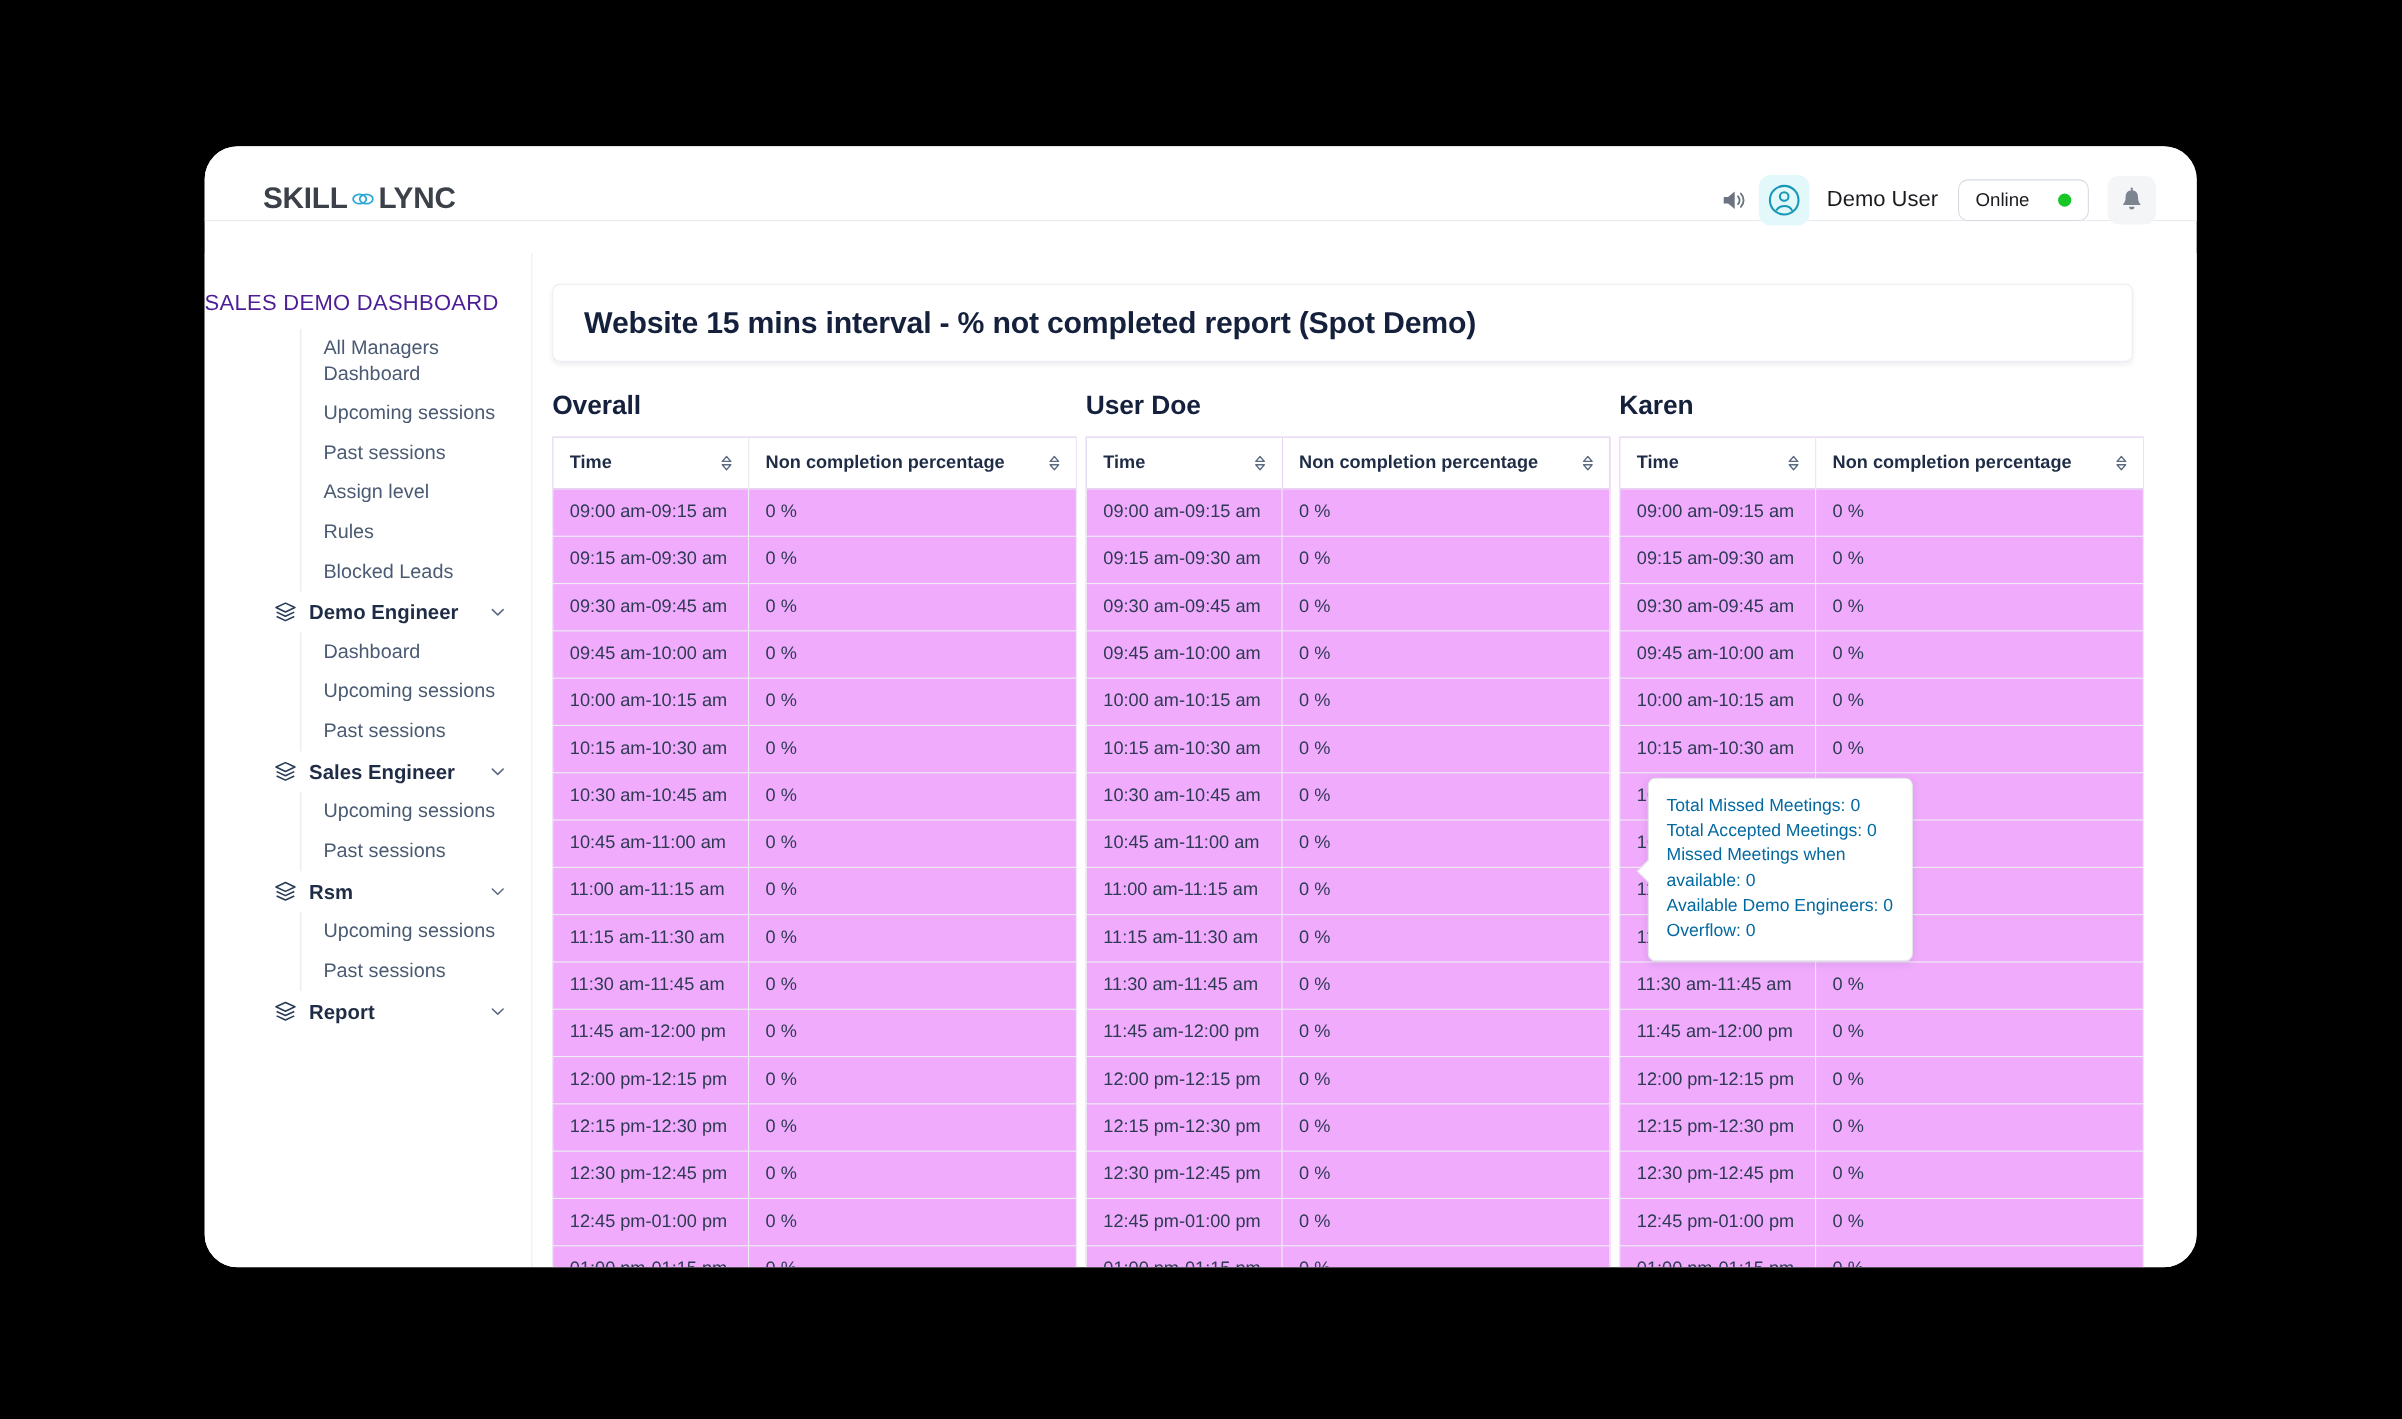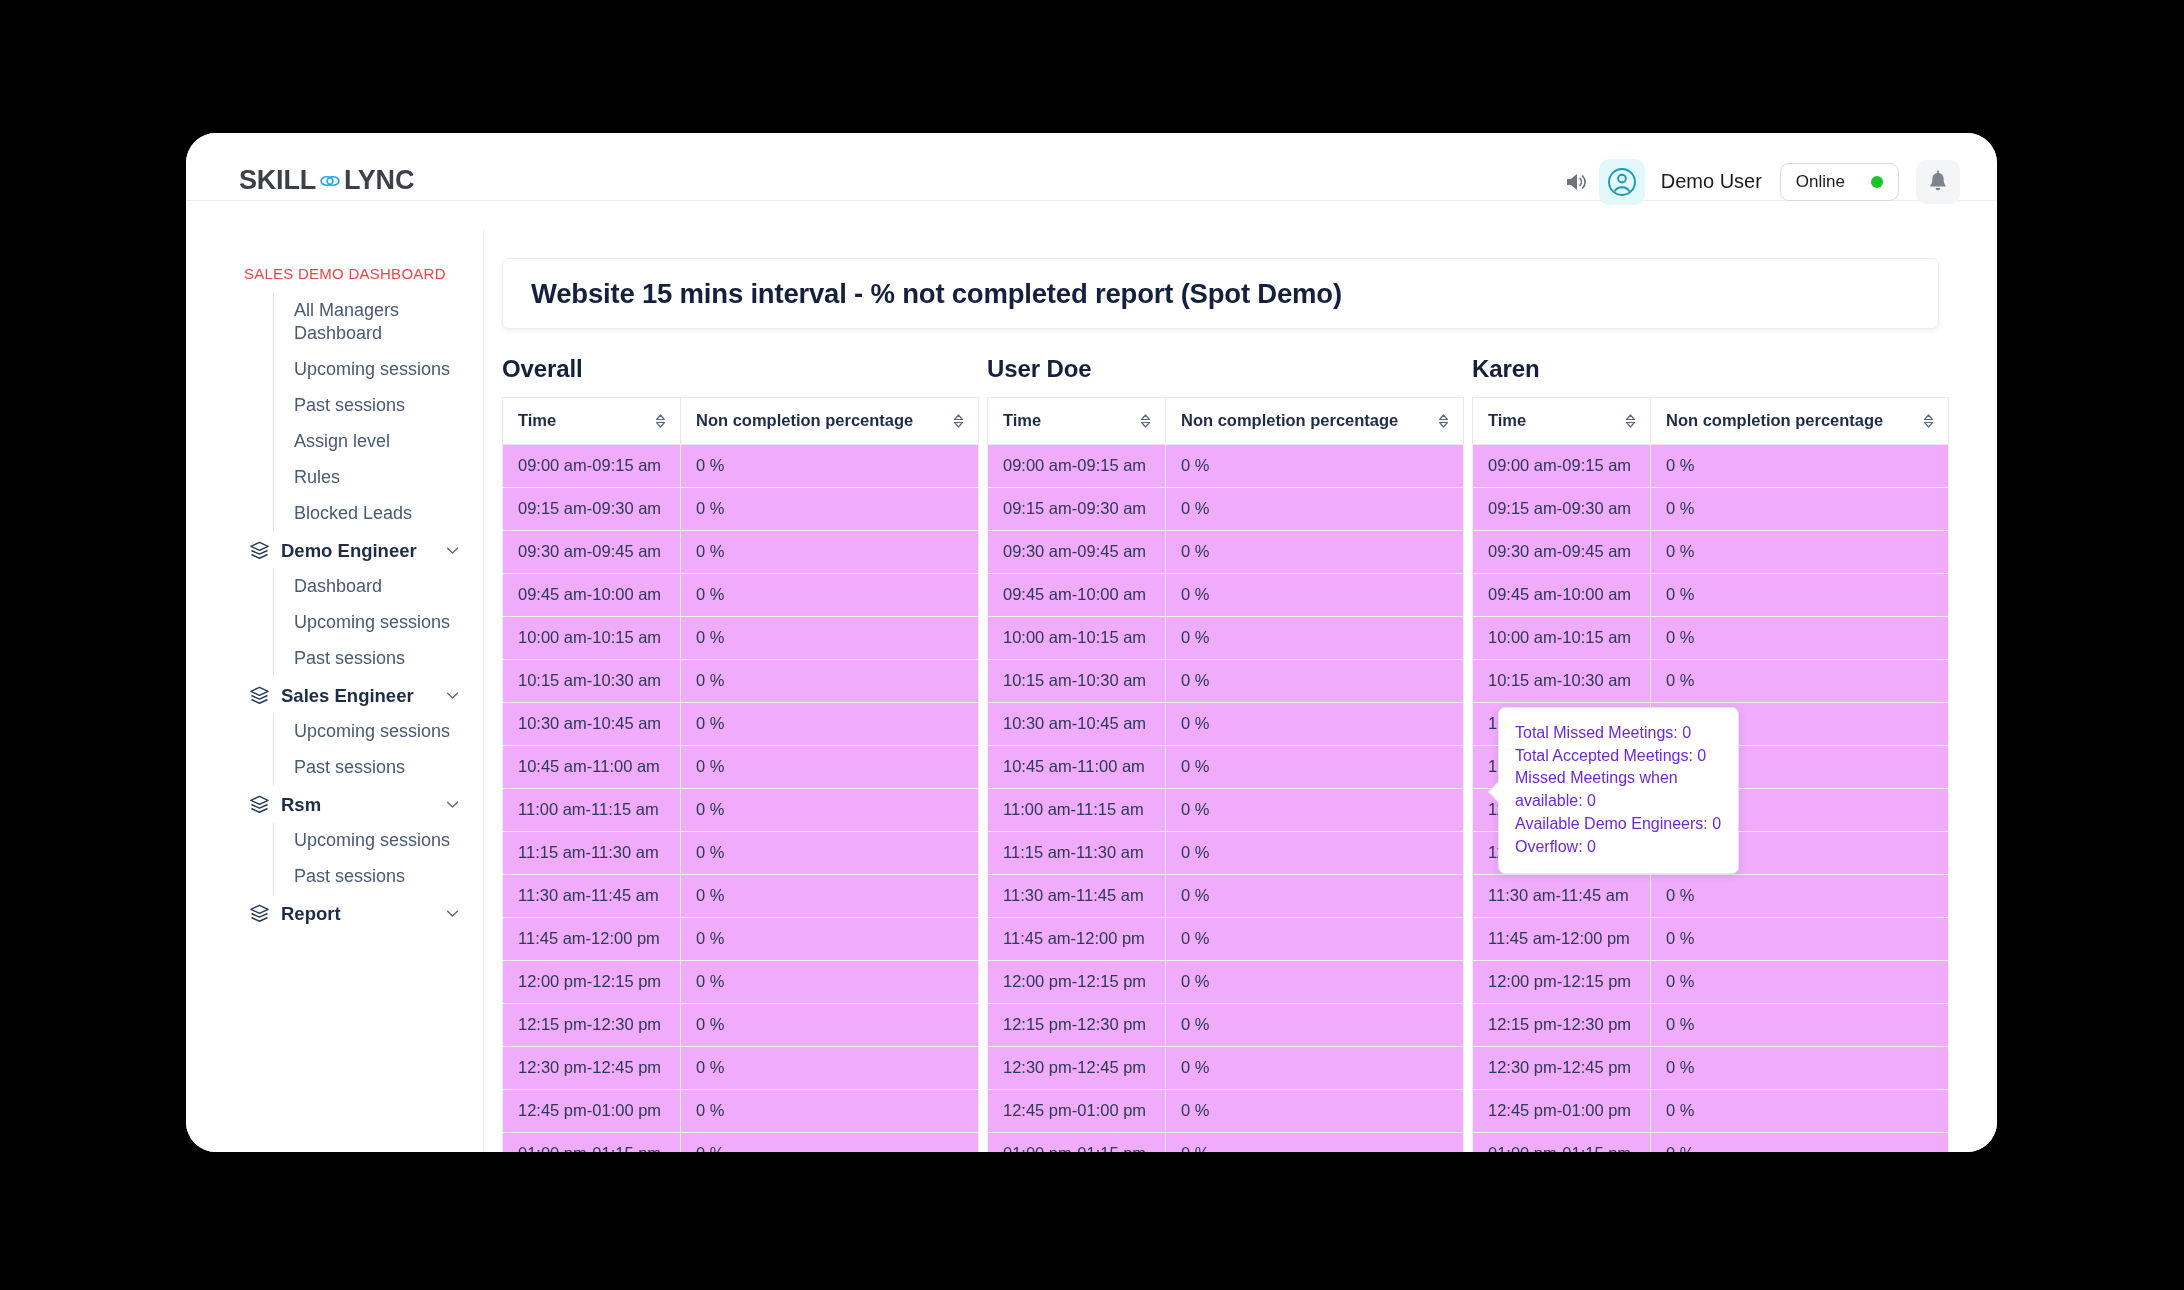--- a/index.html
+++ b/index.html
@@ -74,24 +74,23 @@
   
   #sidebar {
     position: absolute; left: 0; top: 97px;
     width: 298px; height: 922px;
     background: #fff;
     border-right: 1px solid #e9edf2;
     padding-top: 35px;
     overflow: hidden;
   }
   .side-section-title {
-    font-size: 15px;
-    color: #ef4444;
+    font-size: 20px;
+    color: #4c1d95;
     letter-spacing: 0.25px;
-    padding-left: 58px;
     margin-bottom: 11px;
   }
   .side-group-head {
     display: flex; align-items: center;
     padding-left: 63px; padding-right: 22px;
     height: 37px;
     gap: 11px;
   }
   .side-group-head .glabel {
     font-size: 18.5px; font-weight: 700; color: #1f2c46;
@@ -189,21 +188,21 @@
     width: 241px;
     background: #ffffff;
     border: 1px solid #e4e7eb;
     border-radius: 7px;
     box-shadow: 0 2px 8px rgba(20,30,55,0.10);
     padding: 14px 16px 15px 16px;
     z-index: 20;
   }
   #tooltip .line {
     font-size: 16px;
-    color: #6d28d9;
+    color: #0369a1;
     line-height: 1.42;
   }
   #tooltip .arrow {
     position: absolute;
     left: -8px; top: 77px;
     width: 14px; height: 14px;
     background: #ffffff;
     border-left: 1px solid #e4e7eb;
     border-bottom: 1px solid #e4e7eb;
     transform: rotate(45deg);

